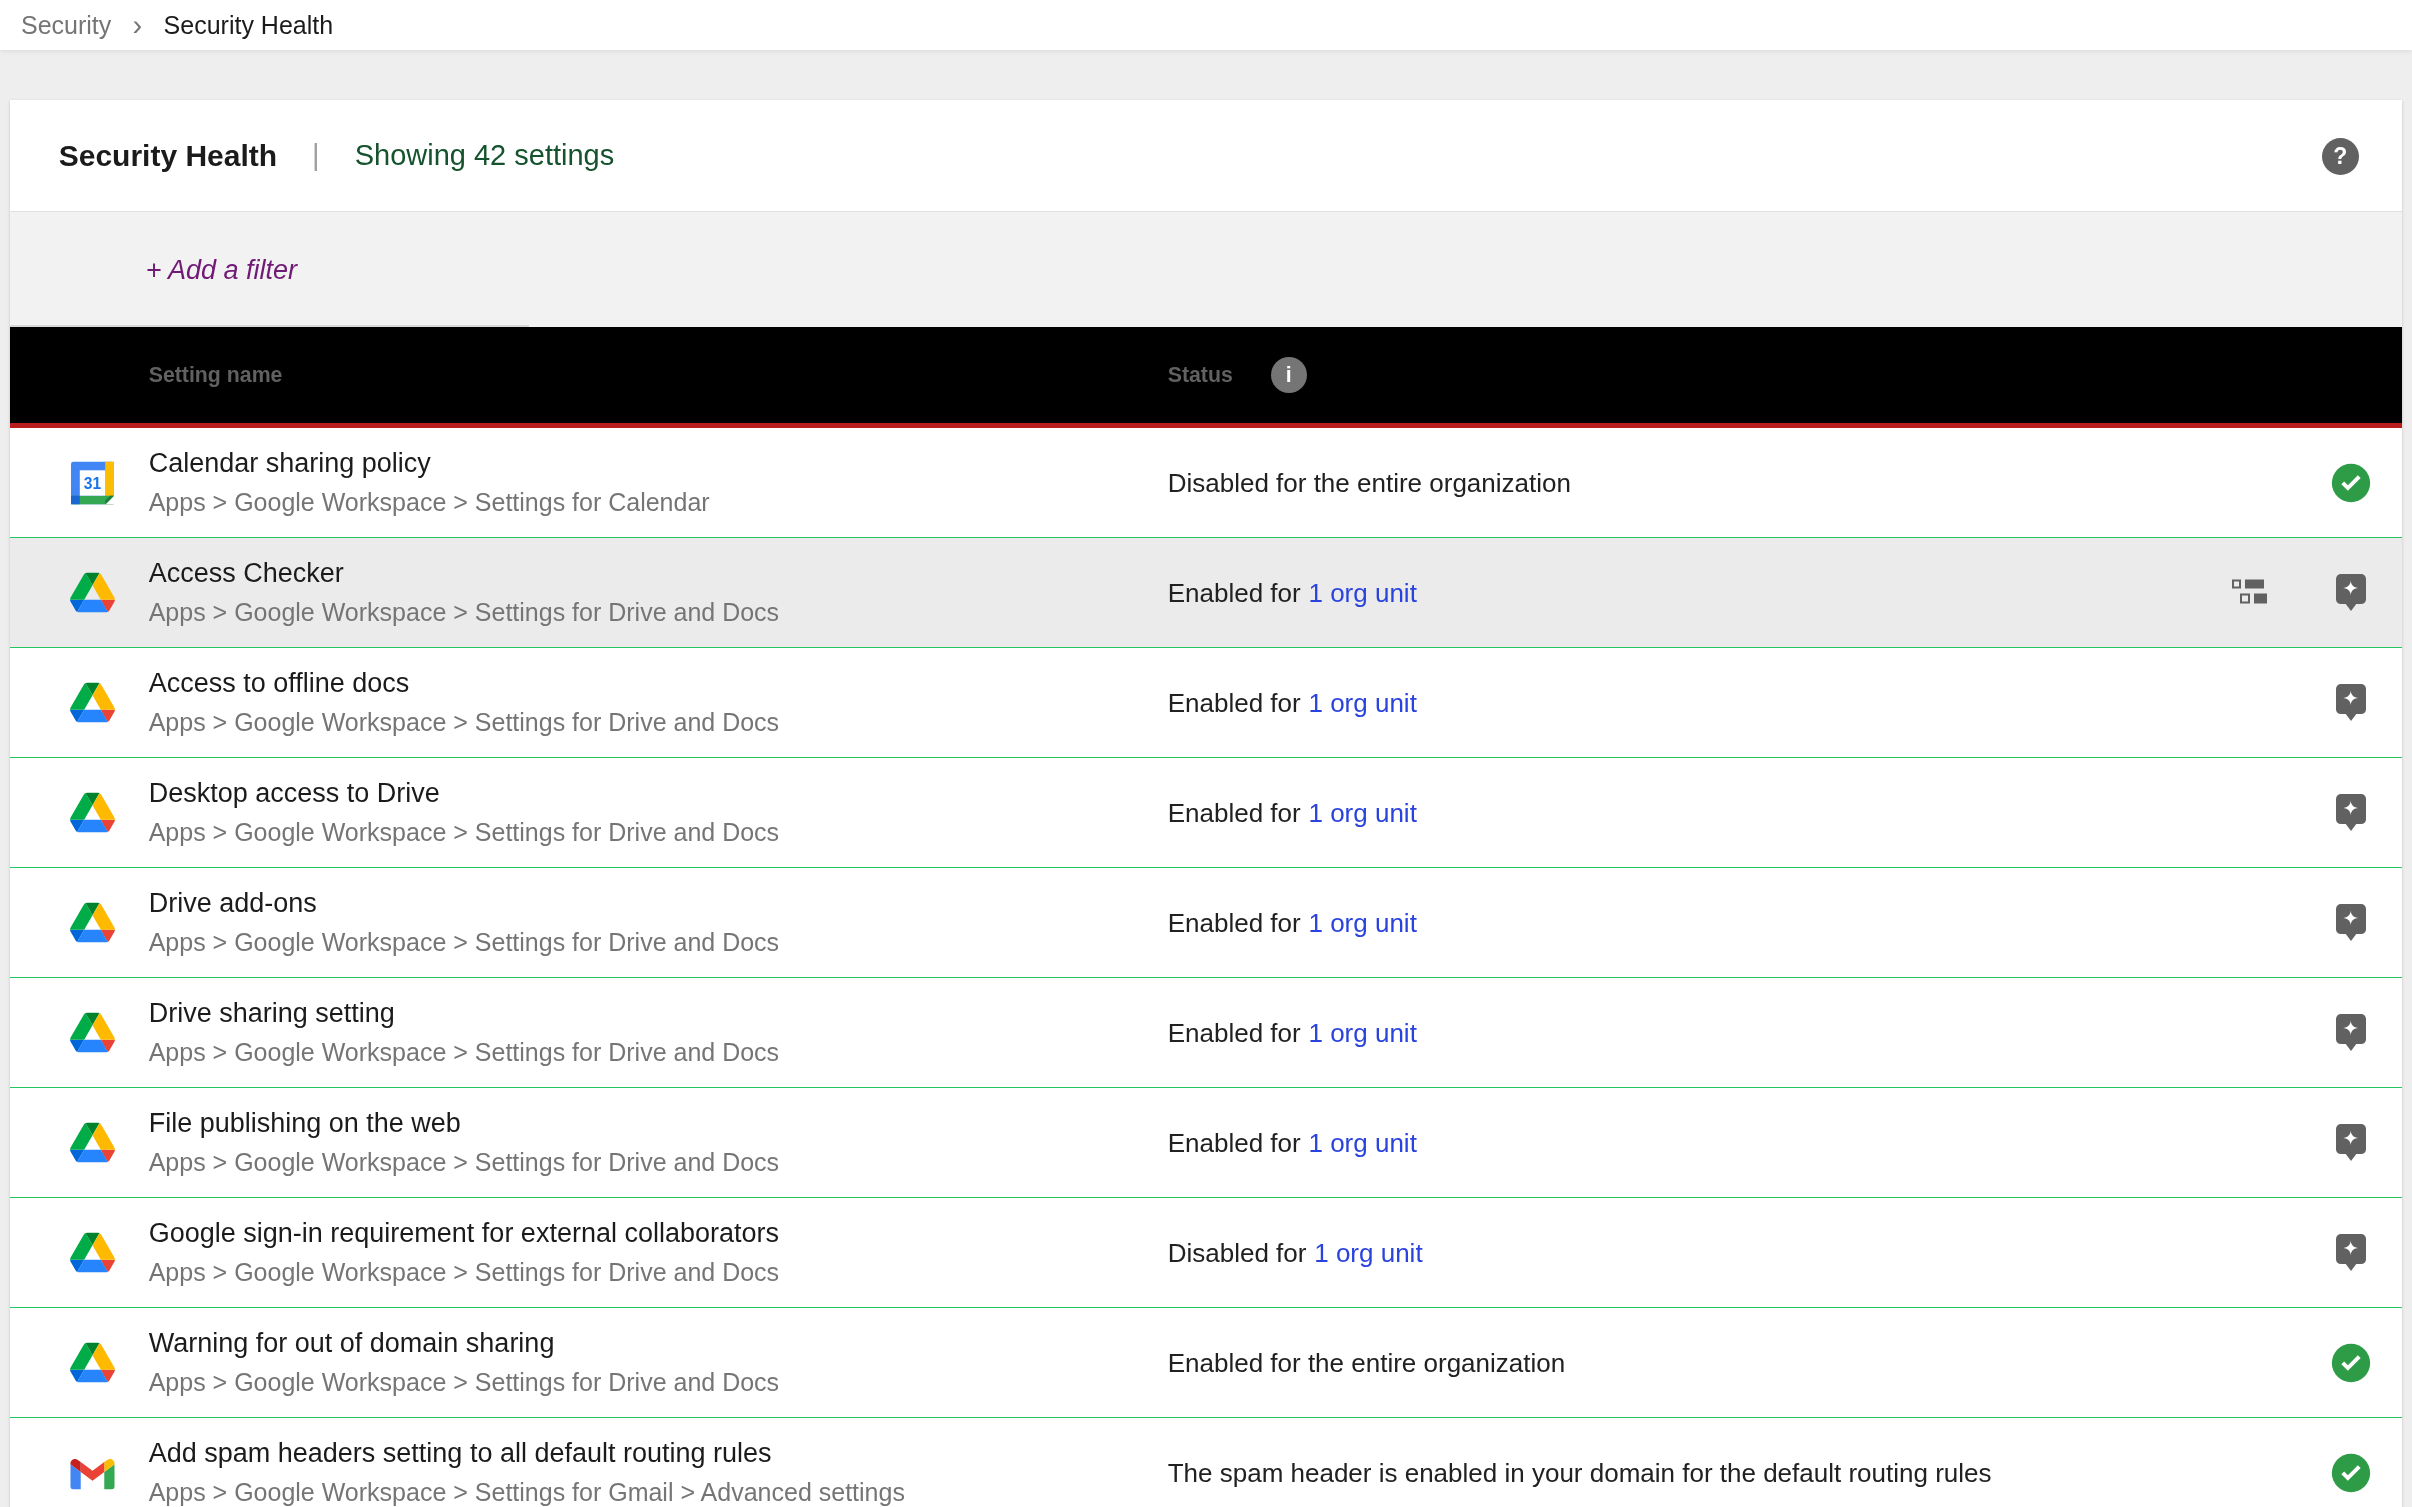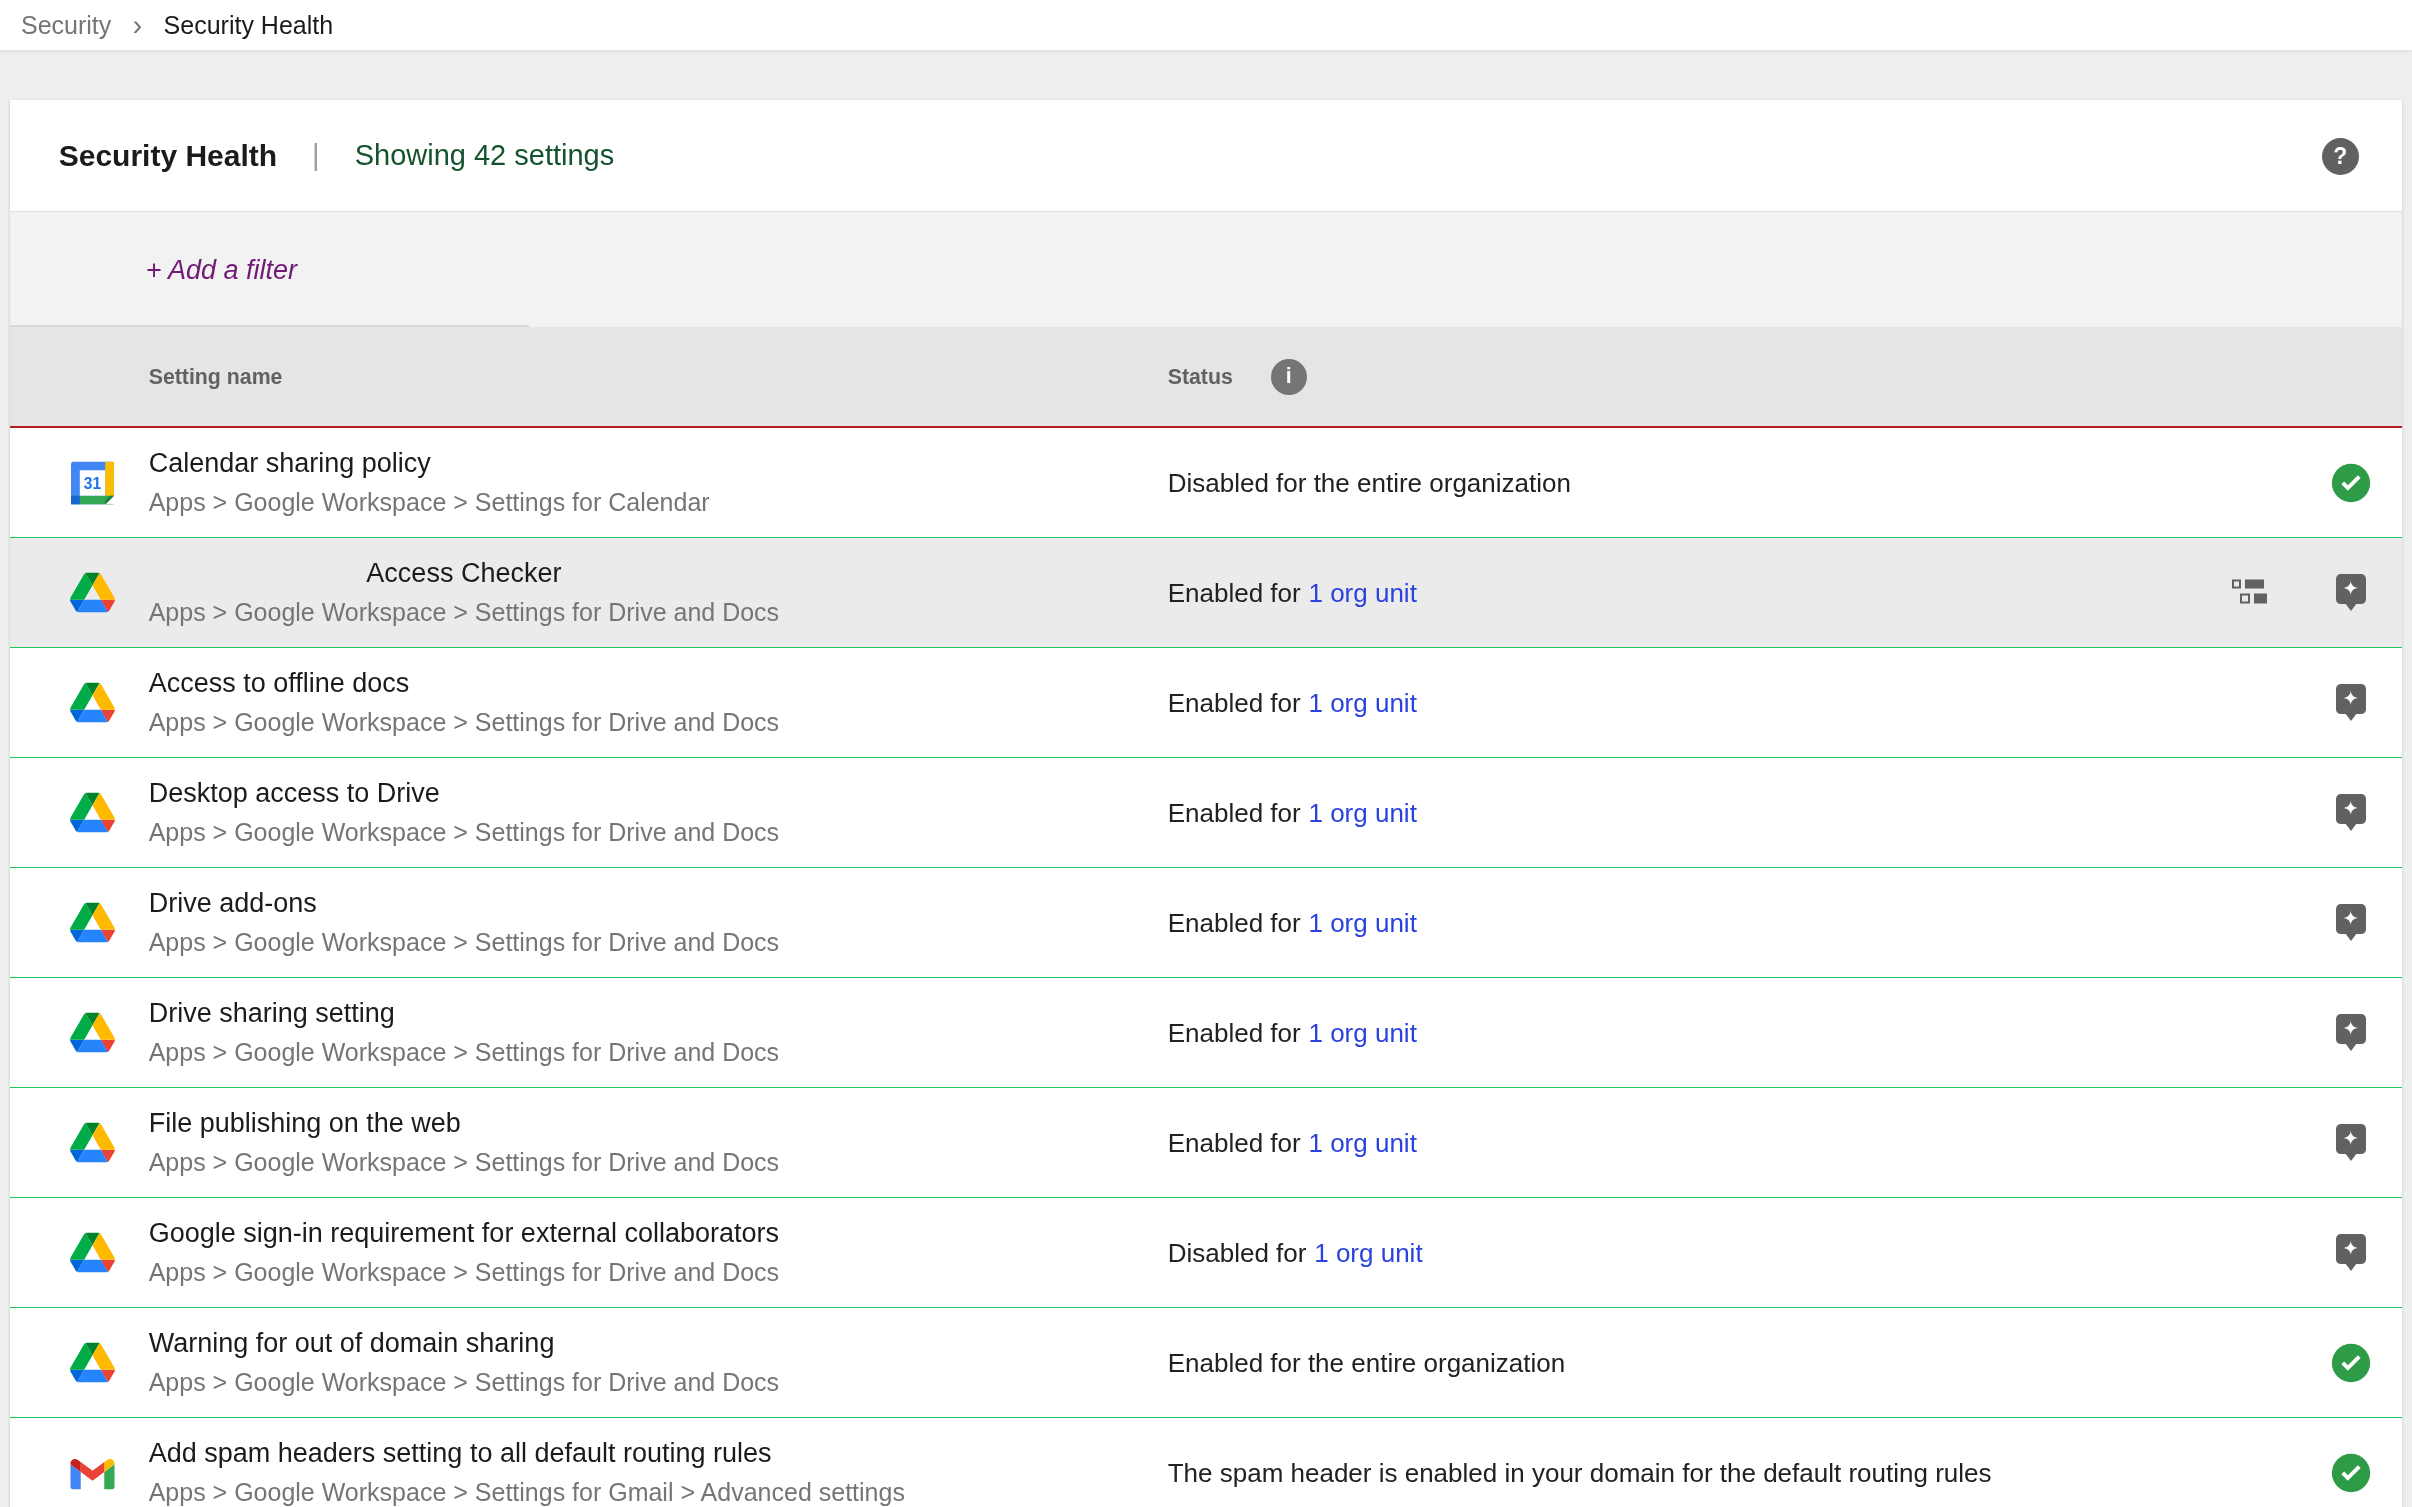--- a/index.html
+++ b/index.html
@@ -58,21 +58,21 @@
   .filter-label {
     position:absolute; left:136px; top:50%; transform:translateY(-50%);
     font-size:27px; color:#701a75; cursor:pointer;font-style:italic;
   }
   .filter-divider {
     position:absolute; left:0; bottom:0; width:519px; height:1.9px; background:#d8d8d8;
   }
 
   
   .colhead {
-    height:101px; background:#e5e5e5; border-bottom:2px solid #b91c1c; position:relative;
+    height:101px; background:#000000; border-bottom:5px solid #b91c1c; position:relative;
   }
   .colhead .col-setting {
     position:absolute; left:139px; top:50%; transform:translateY(-50%);
     font-size:21.3px; font-weight:700; color:#616161;
   }
   .colhead .col-status {
     position:absolute; left:1158px; top:50%; transform:translateY(-50%);
     font-size:21.3px; font-weight:700; color:#616161;
   }
   .info-icon {
@@ -80,21 +80,21 @@
     width:36px; height:36px; border-radius:50%; background:#757575;
     color:#ffffff; display:flex; align-items:center; justify-content:center;
     font-size:21.3px; font-weight:700; font-style:normal; cursor:pointer;
   }
 
   
   .row {
     height:110px; background:#ffffff; border-bottom:1px solid #22c55e;
     position:relative; cursor:pointer;
   }
-  .row.highlight { background:#ebebeb;text-align:center; }
+  .row.highlight { background:#ebebeb; }
   .app-icon {
     position:absolute; left:60px; top:50%; transform:translateY(-50%);
     width:45px; height:45px; display:flex; align-items:center; justify-content:center;
   }
   .row-text {
     position:absolute; left:139px; top:50%; transform:translateY(-50%);
   }
   .row-title { font-size:27px; color:#1b1b1b; line-height:1; }
   .row-path { font-size:25px; color:#757575; line-height:1; margin-top:13.6px; }
   .row-status {

